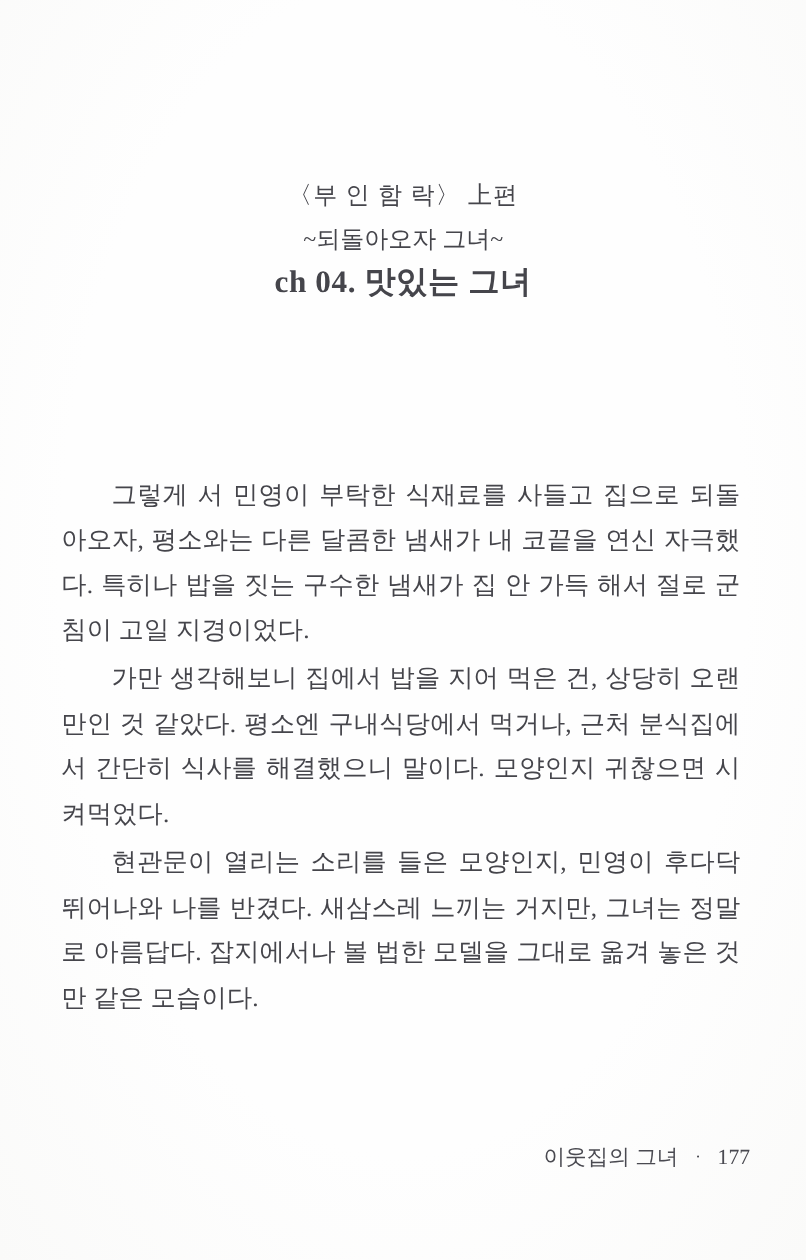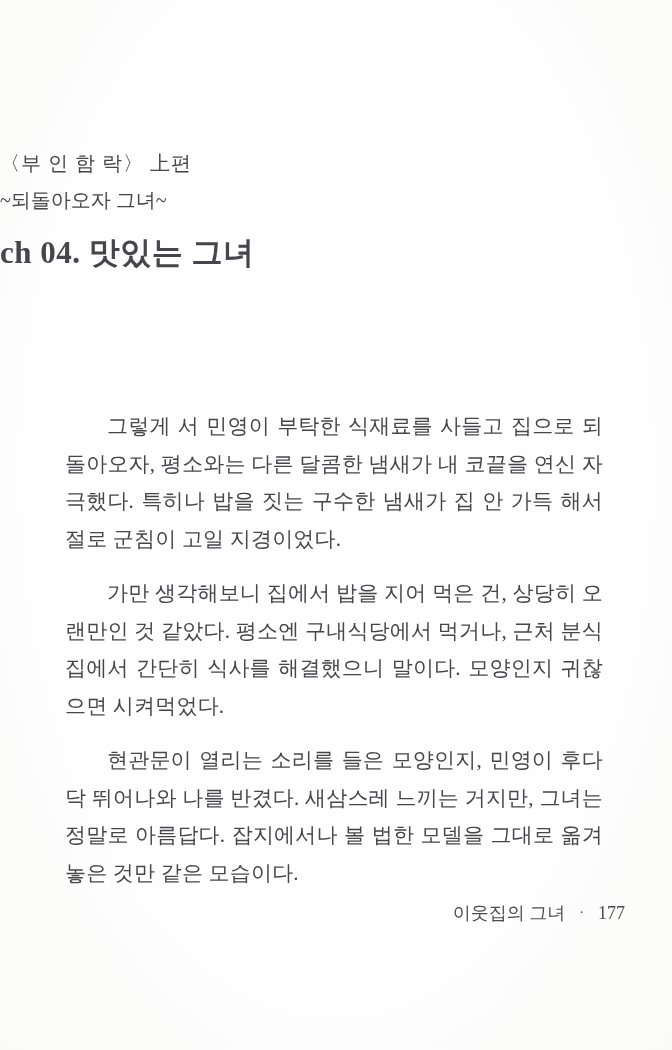--- a/index.html
+++ b/index.html
@@ -17,66 +17,67 @@
     color: #45454b;
     font-family: "Liberation Serif", "DejaVu Serif", serif;
     overflow: hidden;
   }
   
   .chapter-head {
     position: absolute;
     top: 150px;
     left: 0;
     width: 100%;
+    text-align: center;
   }
   .chapter-head .series-line {
     font-size: 20px;
     line-height: 26px;
     letter-spacing: 1px;
   }
   .chapter-head .arc-line {
     margin-top: 11px;
     font-size: 20px;
     line-height: 26px;
   }
   .chapter-head .chapter-line {
-    margin-top: 24px;
-    font-size: 31px;
+    margin-top: 6px;
+    font-size: 26px;
     line-height: 32px;
     font-weight: 600;
     letter-spacing: 0.5px;
   }
   
   .body-text {
     position: absolute;
     top: 391px;
     left: 48px;
     width: 572px;
     font-size: 21px;
     line-height: 37.5px;
     text-align: justify;
     text-justify: inter-character;
     word-break: break-all;
     letter-spacing: 0.2px;
   }
   .body-text p {
-    margin: 17px;
+    margin: 3px;
     text-indent: 2em;
   }
   .body-text p.dialogue {
     margin-top: 37px;
     margin-bottom: 37px;
   }
   
   .page-footer {
     position: absolute;
-    top: 898px;
+    top: 954px;
     right: 47px;
     font-size: 18px;
-    line-height: 30px;
+    line-height: 20px;
     color: #4a4a51;
     white-space: nowrap;
   }
   .page-footer .sep {
     display: inline-block;
     margin: 0 14px;
     font-size: 14px;
     vertical-align: 2px;
   }
 </style>

